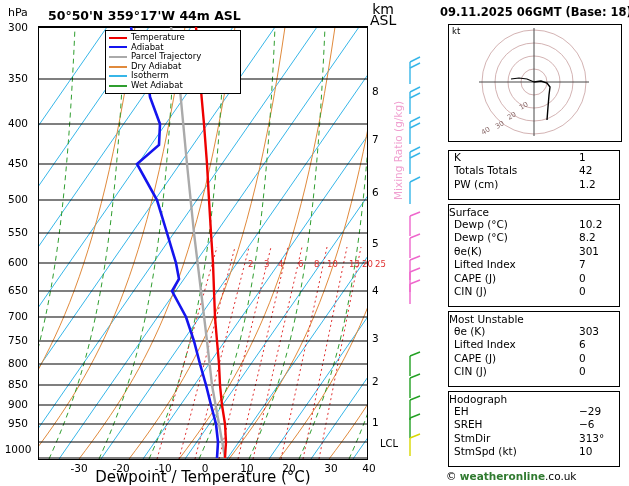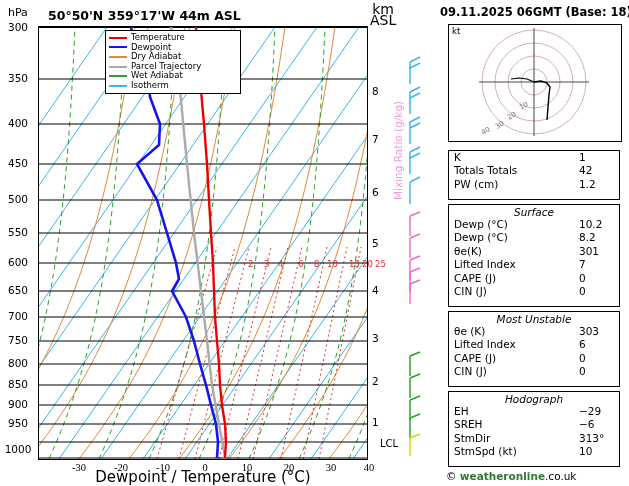--- a/index.html
+++ b/index.html
@@ -7,38 +7,38 @@
   .root{position:absolute;left:0;top:0;width:629px;height:486px;}
 
   
   #skewt{position:absolute;left:0;top:0;width:440px;height:486px;}
   #skewt-title{position:absolute;left:48px;top:8px;font-size:12.5px;font-weight:bold;color:#000;white-space:nowrap;}
   #hpa-label{position:absolute;left:8px;top:6px;font-size:11px;color:#000;}
   #km-label{position:absolute;left:370px;top:4px;font-size:14px;color:#000;line-height:11px;text-align:center;}
   .plot{position:absolute;left:38px;top:26px;width:330px;height:434px;border:1px solid #000;box-sizing:border-box;background:#fff;overflow:hidden;}
   .plot svg{position:absolute;left:0;top:0;}
   .ytick{position:absolute;right:0;font-size:10.5px;color:#000;text-align:center;width:36px;transform:translateY(-50%);}
-  .xtick{position:absolute;font-size:10.5px;color:#000;text-align:right;transform:translateX(-50%);font-family:Liberation Serif, serif;}
+  .xtick{position:absolute;font-size:10.5px;color:#000;text-align:right;transform:translateX(-50%);}
   #xaxis-label{position:absolute;left:38px;top:468px;width:330px;text-align:center;font-size:15px;color:#000;}
   .kmtick{position:absolute;left:372px;font-size:10.5px;color:#000;transform:translateY(-50%);}
   #legend{position:absolute;left:105px;top:30px;width:128px;border:1px solid #000;background:#fff;padding:2px 3px;font-size:8.5px;line-height:9.6px;color:#000;}
   #legend .row{display:flex;align-items:center;height:9.6px;}
   #legend .swatch{width:18px;height:0;border-top-width:2px;border-top-style:solid;margin-right:4px;flex:none;}
   #mixing-label{position:absolute;left:392px;top:200px;font-size:10.5px;color:#f0a0d0;transform:rotate(-90deg);transform-origin:left top;white-space:nowrap;}
   .mixnum{position:absolute;font-size:8.5px;color:#e03030;}
   #lcl-label{position:absolute;left:380px;top:438px;font-size:10px;color:#000;}
   .barb{position:absolute;}
 
   
   #right{position:absolute;left:440px;top:0;width:189px;height:486px;}
   #stamp{position:absolute;left:0px;top:5px;width:189px;font-size:11.5px;font-weight:bold;color:#000;text-align:left;white-space:nowrap;}
   #hodo-box{position:absolute;left:8px;top:24px;width:172px;height:116px;border:1px solid #000;background:#fff;}
   #hodo-box .kt{position:absolute;left:3px;top:1px;font-size:8.5px;color:#000;}
   .tbl{position:absolute;left:8px;width:172px;border:1px solid #000;background:#fff;font-size:10.5px;color:#000;box-sizing:border-box;}
-  .tbl .hdr{text-align:center;padding:1px 0 0 0;font-size:10.5px;font-style:italic;}
+  .tbl .hdr{padding:1px 0 0 0;font-size:10.5px;}
   .tbl .line{display:flex;justify-content:space-between;padding:0 6px 0 5px;line-height:13.4px;white-space:nowrap;}
   .tbl .line .v{min-width:34px;text-align:left;}
   #t-basic{top:150px;height:50px;}
   #t-surface{top:204px;height:103px;}
   #t-mu{top:311px;height:76px;}
   #t-hodo{top:391px;height:76px;}
   #credit{position:absolute;left:446px;top:470px;font-size:10.5px;color:#000;white-space:nowrap;}
   #credit .c{color:#2f7a2f;font-weight:bold;}
 </style>
 </head>
@@ -177,37 +177,37 @@
     <div class="kmtick" style="top:381px">2</div>
     <div class="kmtick" style="top:422px">1</div>
 
     <div id="legend">
       <div class="row">
         <span class="swatch" style="border-top-color:#ee0000"></span>
         <span>Temperature</span>
       </div>
       <div class="row">
         <span class="swatch" style="border-top-color:#1414ee"></span>
-        <span>Dewpoint</span>
+        <span>Adiabat</span>
+      </div>
+      <div class="row">
+        <span class="swatch" style="border-top-color:#aaaaaa"></span>
+        <span>Parcel Trajectory</span>
       </div>
       <div class="row">
         <span class="swatch" style="border-top-color:#e08a3c"></span>
         <span>Dry Adiabat</span>
       </div>
       <div class="row">
-        <span class="swatch" style="border-top-color:#aaaaaa"></span>
-        <span>Parcel Trajectory</span>
+        <span class="swatch" style="border-top-color:#37b6e8"></span>
+        <span>Isotherm</span>
       </div>
       <div class="row">
         <span class="swatch" style="border-top-color:#2f9e2f"></span>
         <span>Wet Adiabat</span>
-      </div>
-      <div class="row">
-        <span class="swatch" style="border-top-color:#37b6e8"></span>
-        <span>Isotherm</span>
       </div>
     </div>
 
     <div class="mixnum" style="left:248px;top:259px">2</div>
     <div class="mixnum" style="left:264px;top:259px">3</div>
     <div class="mixnum" style="left:278px;top:259px">4</div>
     <div class="mixnum" style="left:298px;top:259px">6</div>
     <div class="mixnum" style="left:314px;top:259px">8</div>
     <div class="mixnum" style="left:327px;top:259px">10</div>
     <div class="mixnum" style="left:349px;top:259px">15</div>

